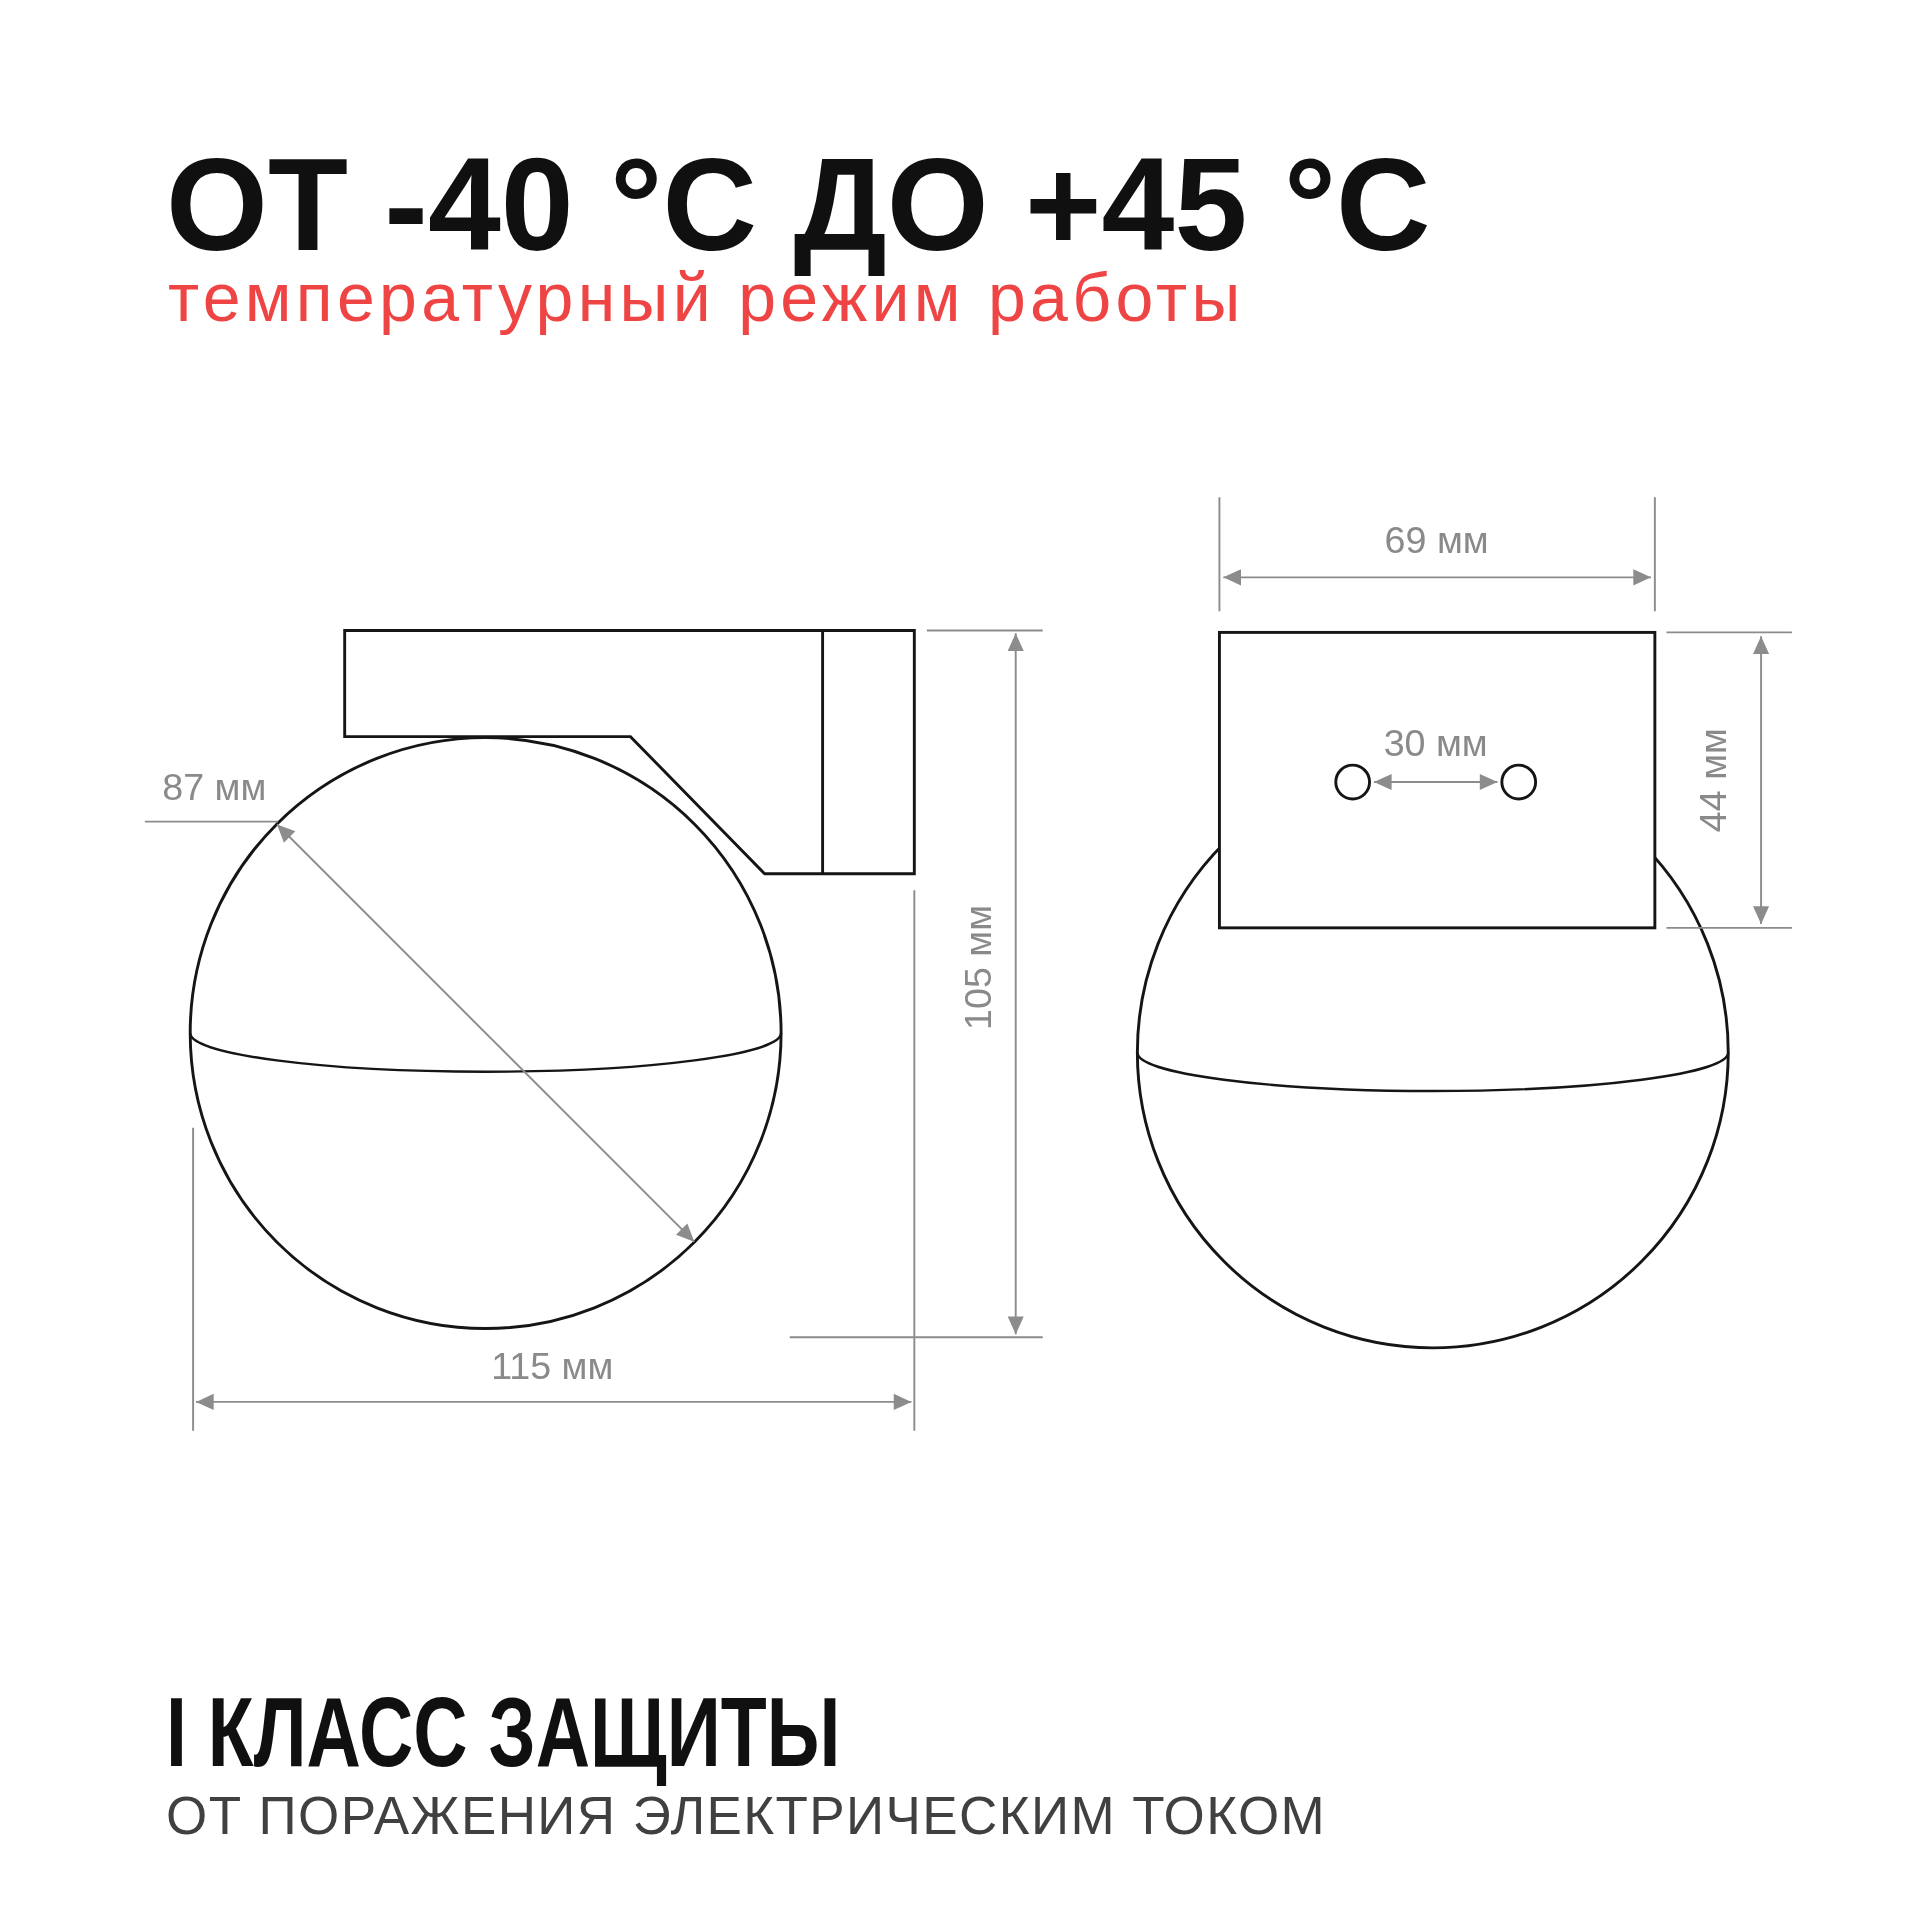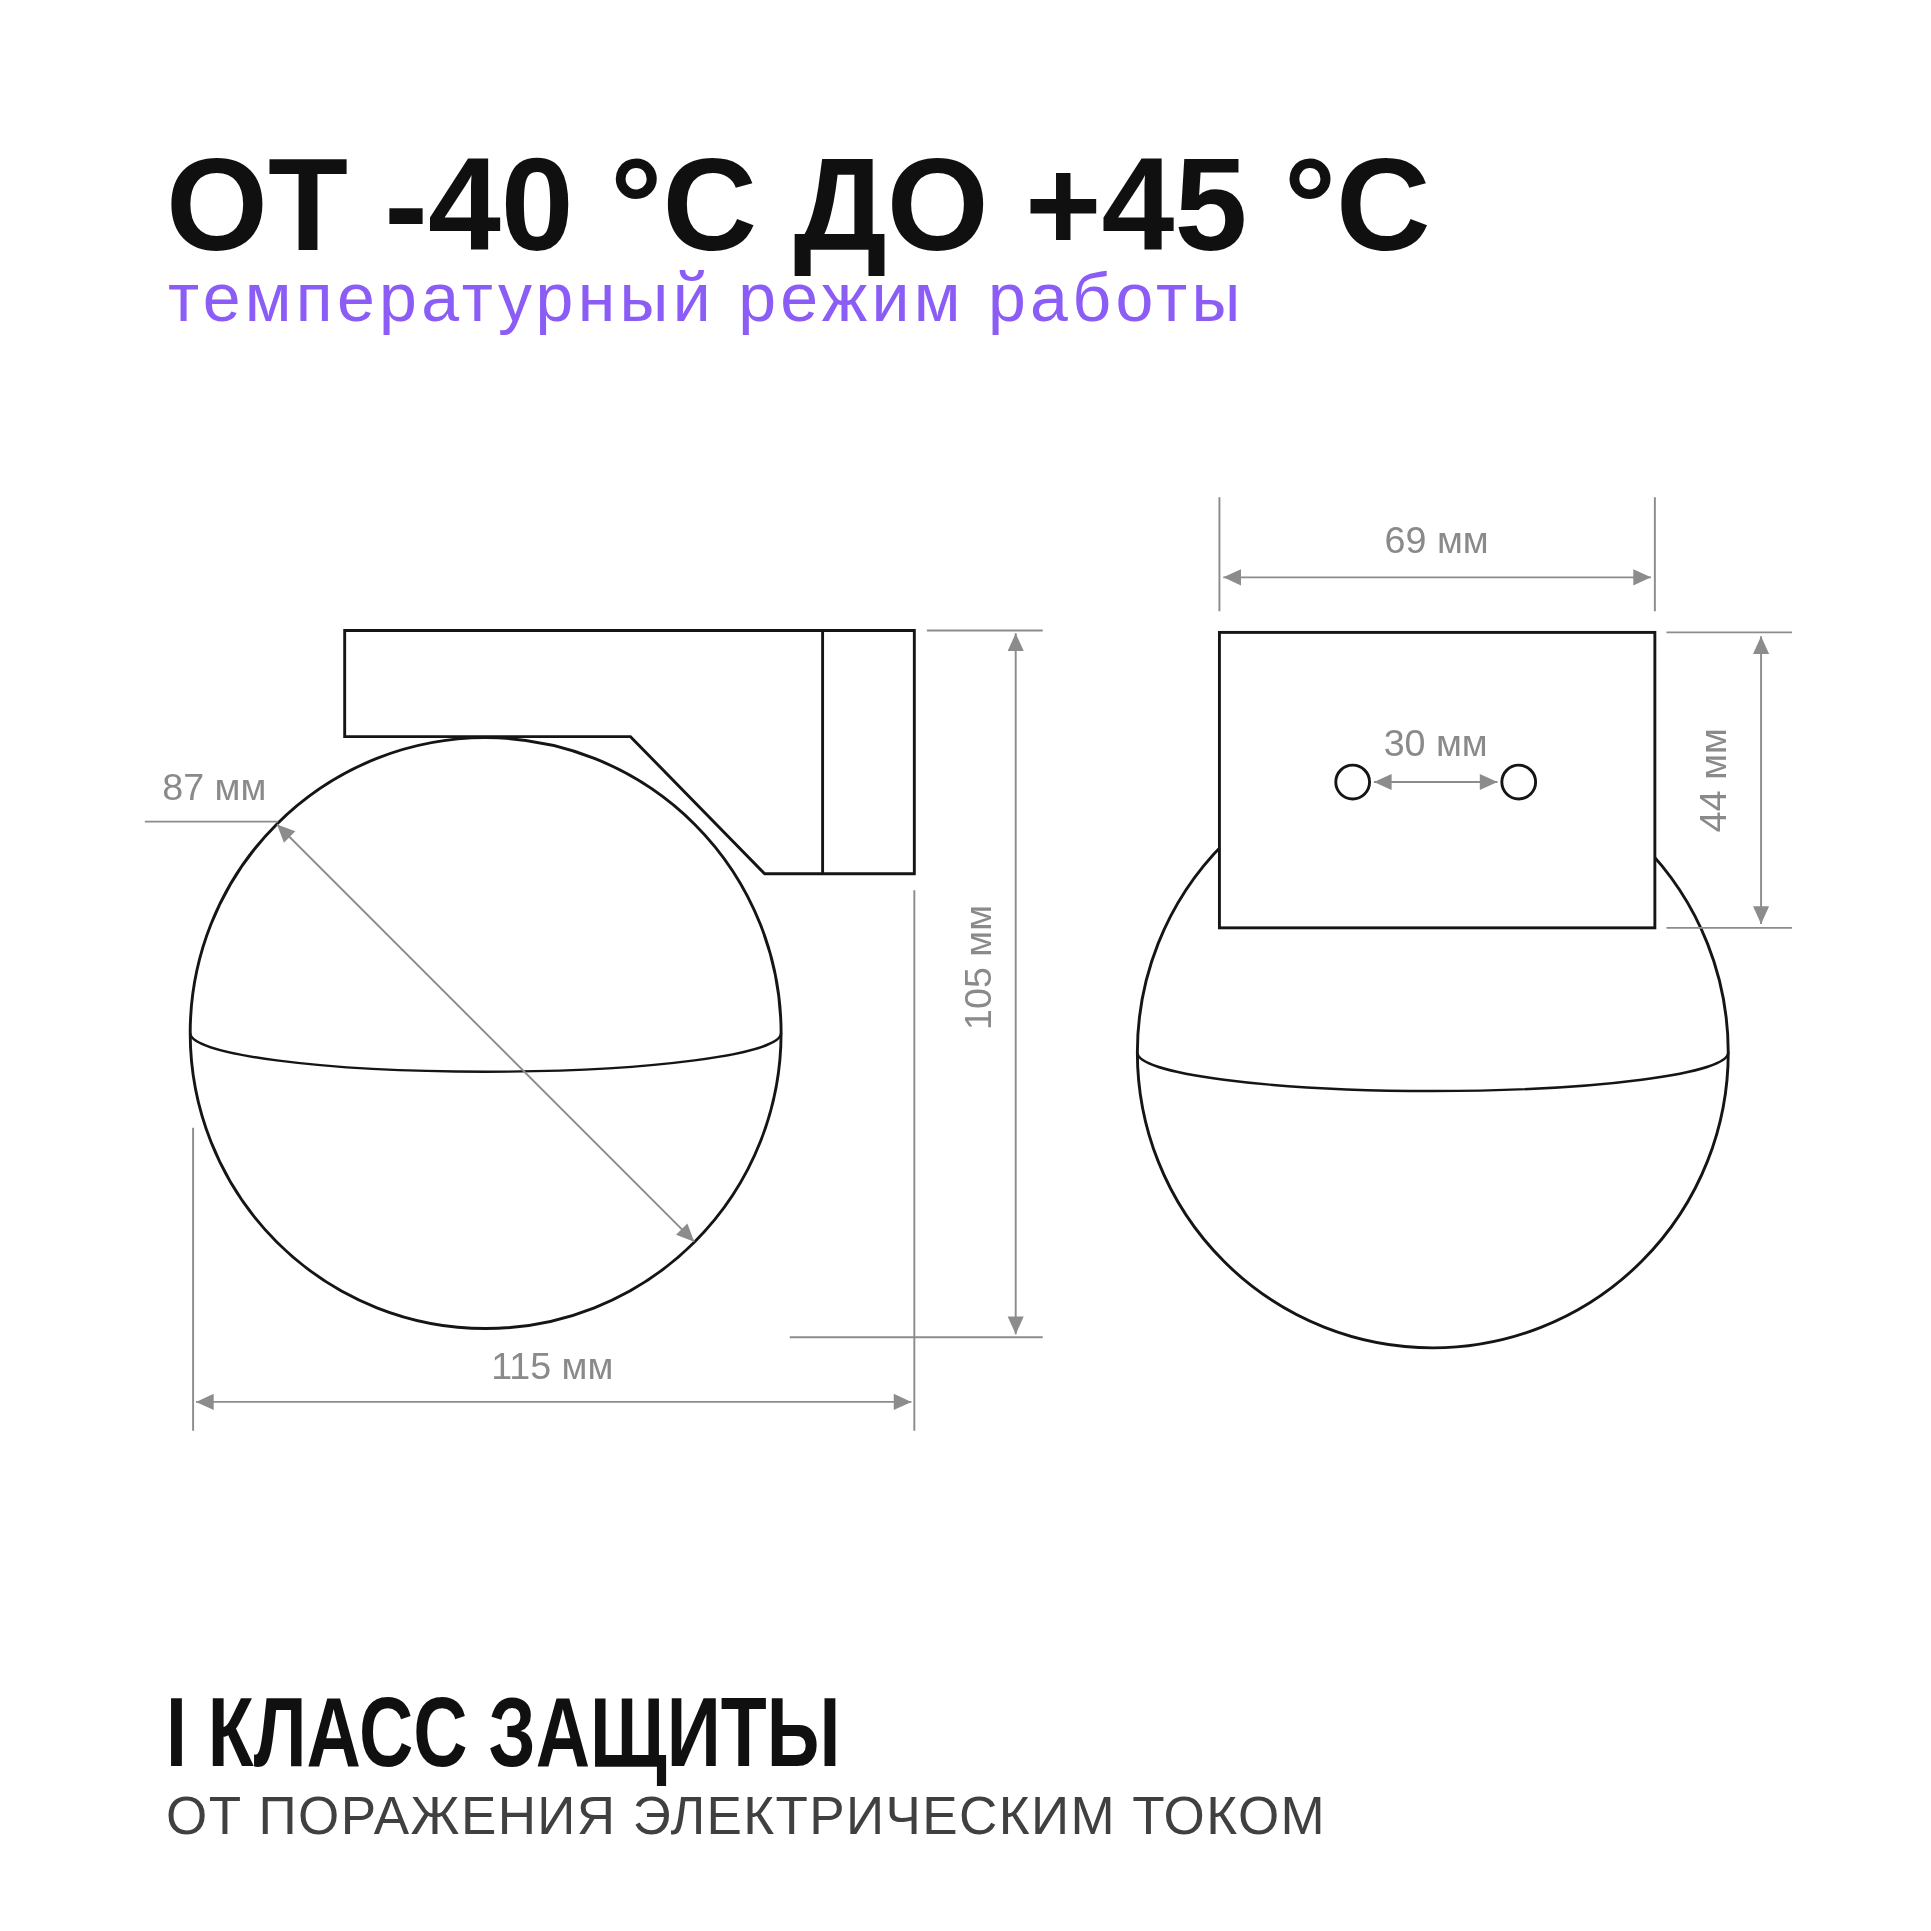--- a/index.html
+++ b/index.html
@@ -11,21 +11,21 @@
     overflow:hidden;
     padding-left:43px;
   }
   .h-title{
     position:absolute;left:166px;top:139px;
     font-size:131px;font-weight:bold;line-height:1;
     color:#101010;white-space:nowrap;letter-spacing:0;
   }
   .h-sub{
     position:absolute;left:168px;top:263px;
-    font-size:68px;line-height:1;color:#8b5cf6;
+    font-size:68px;line-height:1;color:#ef4444;
     letter-spacing:4.3px;white-space:nowrap;
   }
   .f-title{
     position:absolute;left:166px;top:1682px;
     font-size:99px;font-weight:bold;line-height:1;
     color:#101010;white-space:nowrap;
     transform:scaleX(0.76);transform-origin:0 0;
   }
   .f-sub{
     position:absolute;left:166px;top:1789px;

